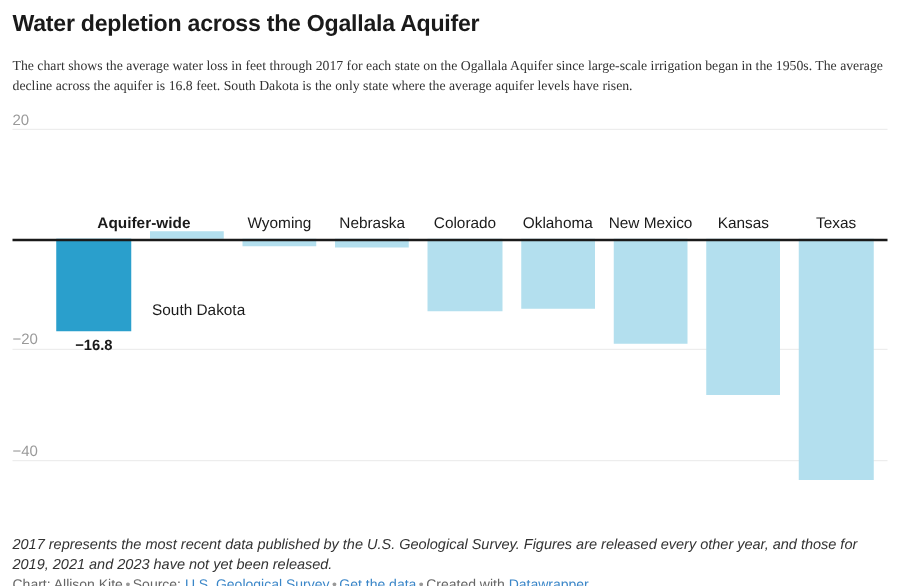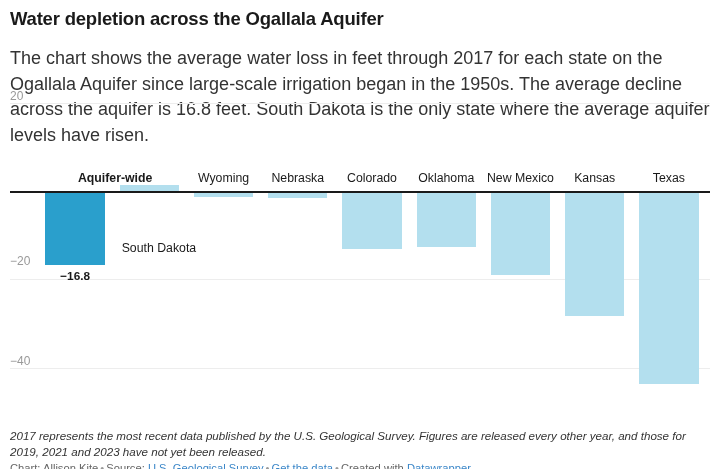--- a/index.html
+++ b/index.html
@@ -23,25 +23,26 @@
   }
   .chart-title {
     font-size: 18.5px;
     font-weight: bold;
     line-height: 1.2;
     margin: 8px 0 16px 0;
     letter-spacing: -0.2px;
     color: #1a1a1a;
   }
   .chart-desc {
-    font-size: 18px;
+    font-size: 11px;
     line-height: 1.42;
     margin: 1px 0 0 0;
     color: #333333;
     max-width: 700px;
+    font-family: Liberation Serif, serif;
   }
   
   .plot-wrap {
     position: absolute;
     left: 0;
     top: 95px;
     width: 720px;
     height: 310px;
   }
   .plot {
@@ -146,21 +147,21 @@
 
   <div class="plot-wrap">
     <div class="plot">
 
       <div class="gridline" id="grid-20" style="top: 0px;"></div>
       <div class="gridline zero" id="grid-0" style="top: 88.2353px;"></div>
       <div class="gridline" id="grid-m20" style="top: 176.471px;"></div>
       <div class="gridline" id="grid-m40" style="top: 264.706px;"></div>
 
       <div class="tick-label" id="tick-20" style="top: -13px;">20</div>
-      <div class="tick-label" id="tick-m20" style="top: 152px;">−20</div>
+      <div class="tick-label" id="tick-m20" style="top: 162px;">−20</div>
       <div class="tick-label" id="tick-m40" style="top: 251.706px;">−40</div>
 
       <div class="bars" id="bars">
           <div class="bar-group" style="left: 28px; width: 74.2222px;">
             <div class="bar highlight" style="left: 7.42222px; width: 59.3778px; top: 88.2353px; height: 74.1176px;"></div>
             <div class="bar-name bold" style="top: 69.2353px; left: 50%; transform: translateX(-50%); margin-left: 40px;">Aquifer-wide</div>
             <div class="bar-value" style="top: 168.353px; left: 50%; transform: translateX(-50%);">−16.8</div>
           </div>
           <div class="bar-group" style="left: 102.222px; width: 74.2222px;">
             <div class="bar" style="left: 7.42222px; width: 59.3778px; top: 81.6176px; height: 6.61765px;"></div>

